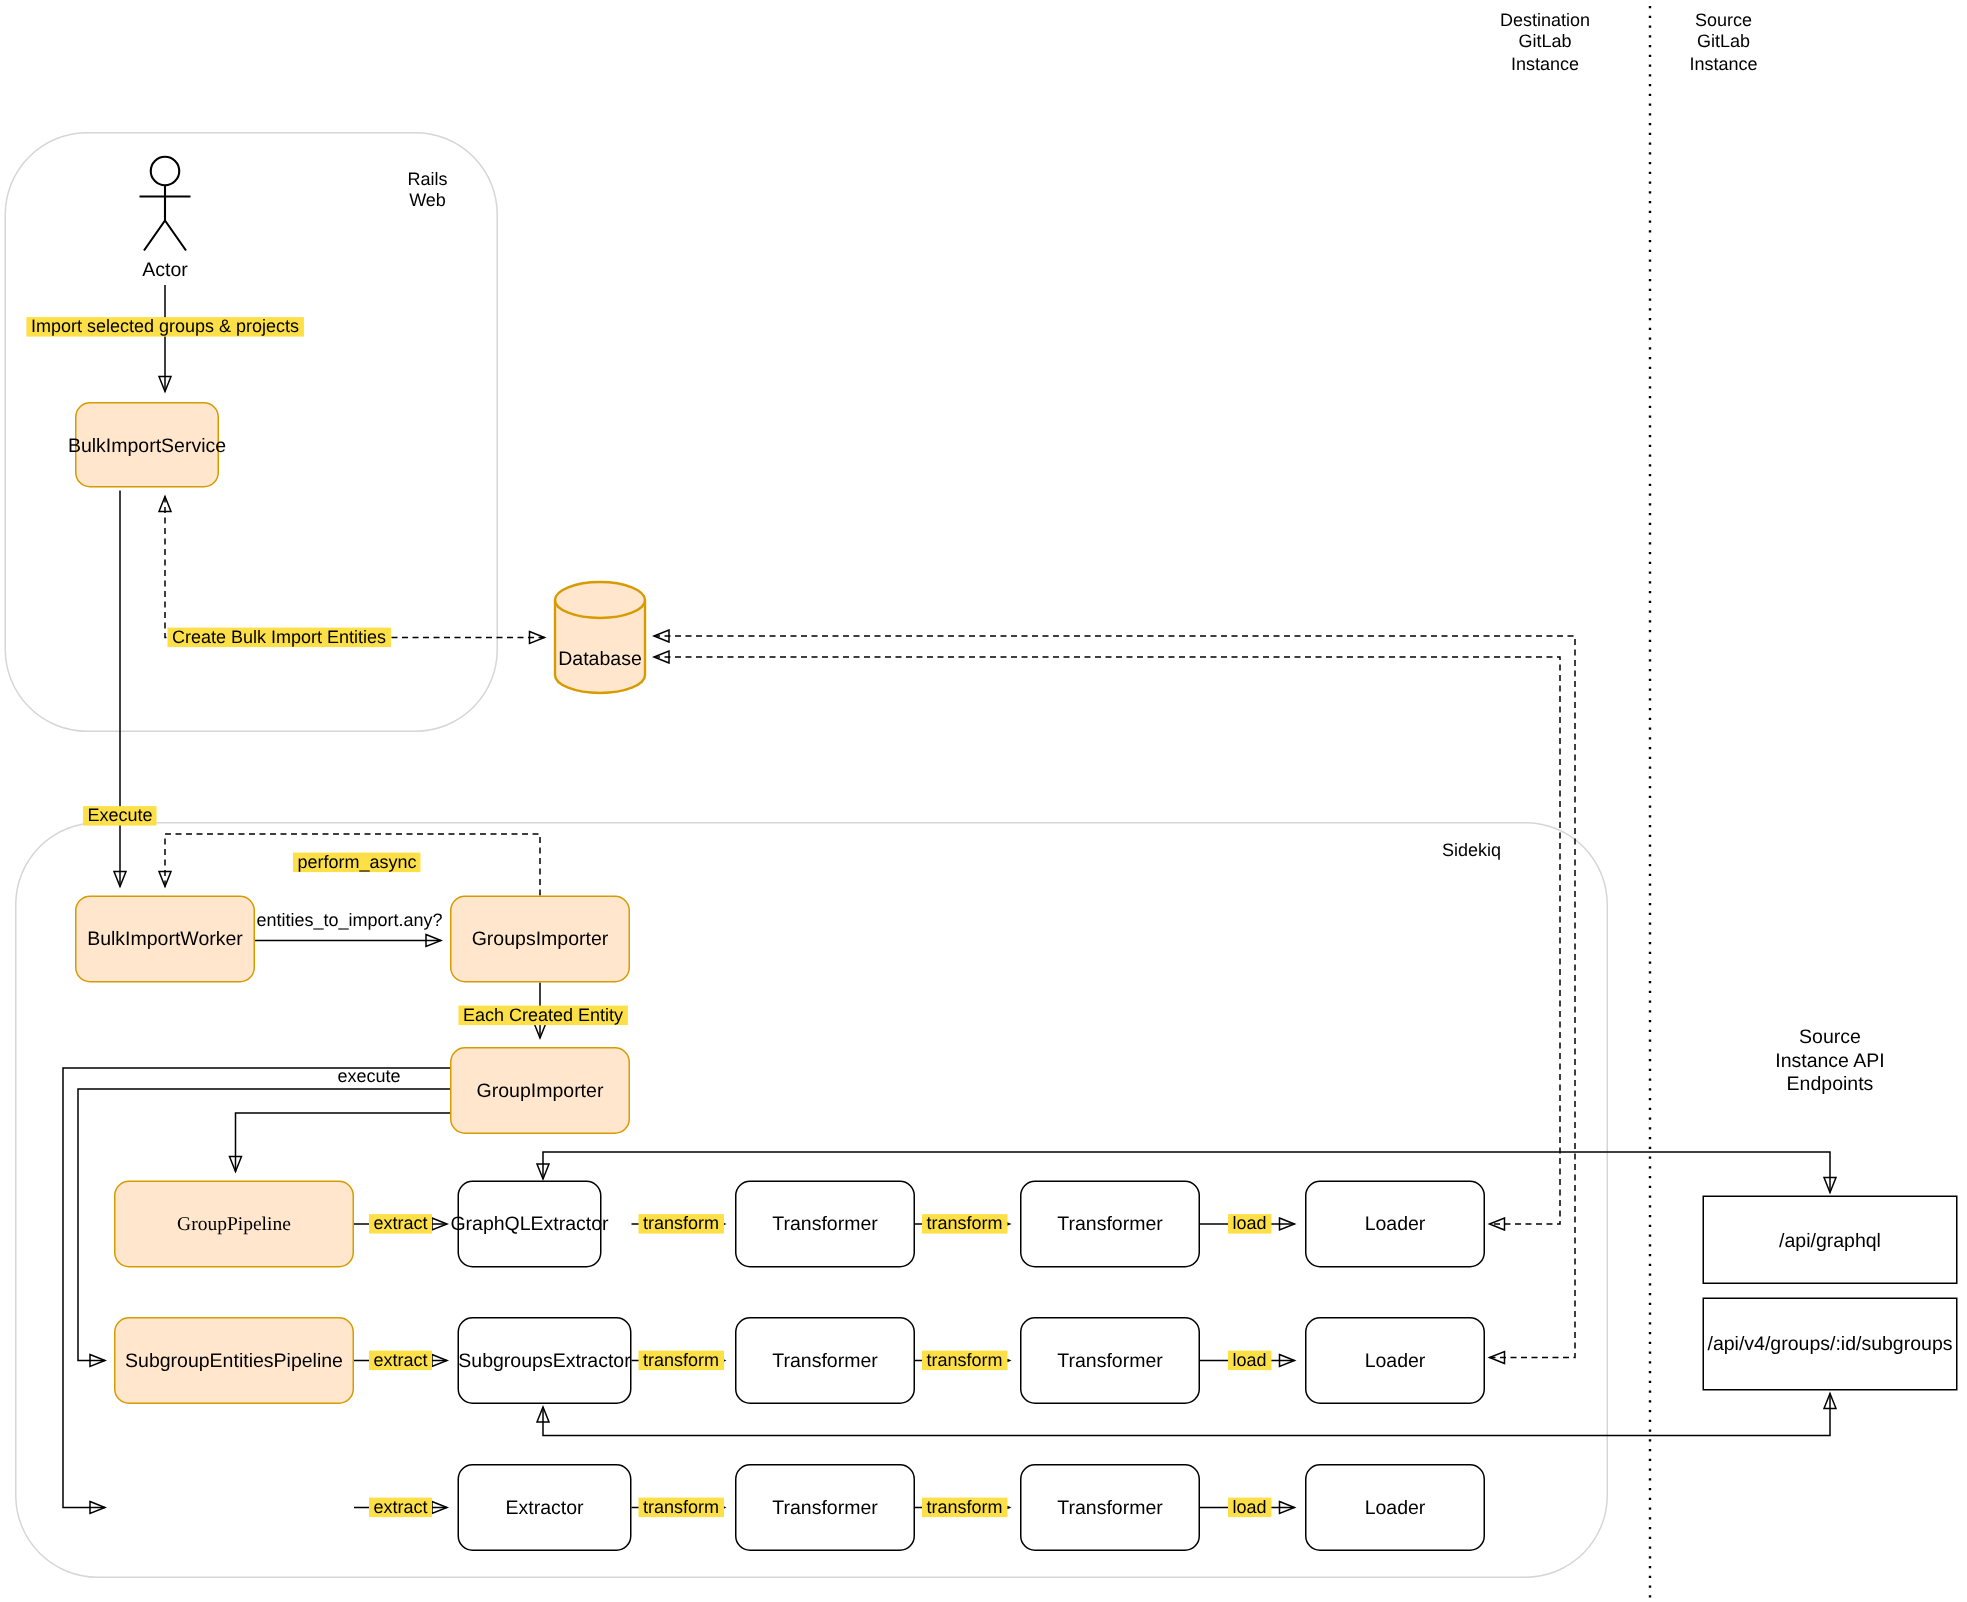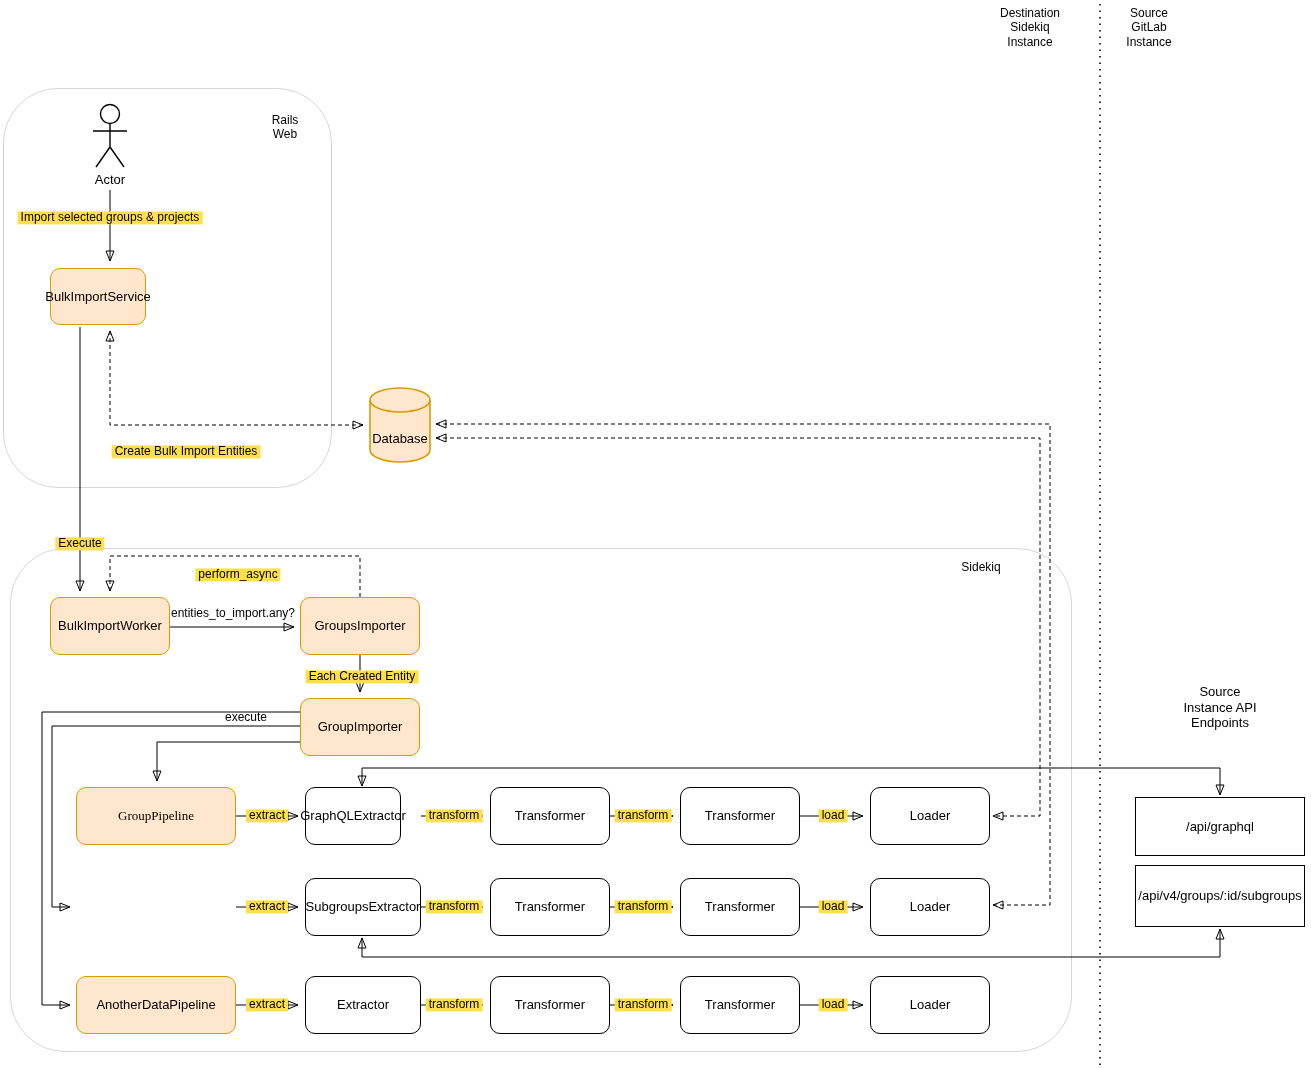--- a/index.html
+++ b/index.html
@@ -92,21 +92,21 @@
     <path d="M610,907 L673,907" marker-end="url(#arrE)"></path>
     <path d="M800,907 L863,907" marker-end="url(#arrE)"></path>
 
     <path d="M236,1005 L298,1005" marker-end="url(#arrE)"></path>
     <path d="M421,1005 L483,1005" marker-end="url(#arrE)"></path>
     <path d="M610,1005 L673,1005" marker-end="url(#arrE)"></path>
     <path d="M800,1005 L863,1005" marker-end="url(#arrE)"></path>
   </svg>
 
   <div class="rlabel" style="left:1030px;top:28px;">Destination
-Sidekiq
+GitLab
 Instance</div>
   <div class="rlabel" style="left:1149px;top:28px;">Source
 GitLab
 Instance</div>
   <div class="rlabel" style="left:285px;top:127px;">Rails
 Web</div>
   <div class="rlabel" style="left:981px;top:567px;">Sidekiq</div>
   <div class="rlabel title" style="left:1220px;top:707px;">Source Instance API Endpoints</div>
 
   <div class="node plain" style="left:80px;top:172px;width:60px;height:16px;">Actor</div>
@@ -115,37 +115,37 @@
   <div class="node orange" style="left:50px;top:597px;width:120px;height:58px;">BulkImportWorker</div>
   <div class="node orange" style="left:300px;top:597px;width:120px;height:58px;">GroupsImporter</div>
   <div class="node orange" style="left:300px;top:698px;width:120px;height:58px;">GroupImporter</div>
 
   <div class="node orange" style="left:76px;top:787px;width:160px;height:58px;font-family:Liberation Serif, serif;">GroupPipeline</div>
   <div class="node white" style="left:305px;top:787px;width:96px;height:58px;">GraphQLExtractor</div>
   <div class="node white" style="left:490px;top:787px;width:120px;height:58px;">Transformer</div>
   <div class="node white" style="left:680px;top:787px;width:120px;height:58px;">Transformer</div>
   <div class="node white" style="left:870px;top:787px;width:120px;height:58px;">Loader</div>
 
+  <div class="node orange" style="left:76px;top:878px;width:160px;height:58px;">SubgroupEntitiesPipeline</div>
   <div class="node white" style="left:305px;top:878px;width:116px;height:58px;">SubgroupsExtractor</div>
   <div class="node white" style="left:490px;top:878px;width:120px;height:58px;">Transformer</div>
   <div class="node white" style="left:680px;top:878px;width:120px;height:58px;">Transformer</div>
   <div class="node white" style="left:870px;top:878px;width:120px;height:58px;">Loader</div>
 
-  <div class="node orange" style="left:76px;top:976px;width:160px;height:58px;">AnotherDataPipeline</div>
   <div class="node white" style="left:305px;top:976px;width:116px;height:58px;">Extractor</div>
   <div class="node white" style="left:490px;top:976px;width:120px;height:58px;">Transformer</div>
   <div class="node white" style="left:680px;top:976px;width:120px;height:58px;">Transformer</div>
   <div class="node white" style="left:870px;top:976px;width:120px;height:58px;">Loader</div>
 
   <div class="node square" style="left:1135px;top:797px;width:170px;height:59px;">/api/graphql</div>
   <div class="node square" style="left:1135px;top:865px;width:170px;height:62px;">/api/v4/groups/:id/subgroups</div>
 
   <div class="elabel" style="left:110px;top:218px;">Import selected groups &amp; projects</div>
   <div class="elabel" style="left:80px;top:544px;">Execute</div>
-  <div class="elabel" style="left:186px;top:425px;margin-top:27px;">Create Bulk Import Entities</div>
+  <div class="elabel" style="left:186px;top:425px;">Create Bulk Import Entities</div>
   <div class="elabel" style="left:238px;top:556px;margin-top:19px;">perform_async</div>
   <div class="elabel nobg" style="left:233px;top:614px;">entities_to_import.any?</div>
   <div class="elabel" style="left:362px;top:677px;">Each Created Entity</div>
   <div class="elabel nobg" style="left:246px;top:718px;">execute</div>
 
   <div class="elabel" style="left:267px;top:816px;">extract</div>
   <div class="elabel" style="left:454px;top:816px;">transform</div>
   <div class="elabel" style="left:643px;top:816px;">transform</div>
   <div class="elabel" style="left:833px;top:816px;">load</div>
 

